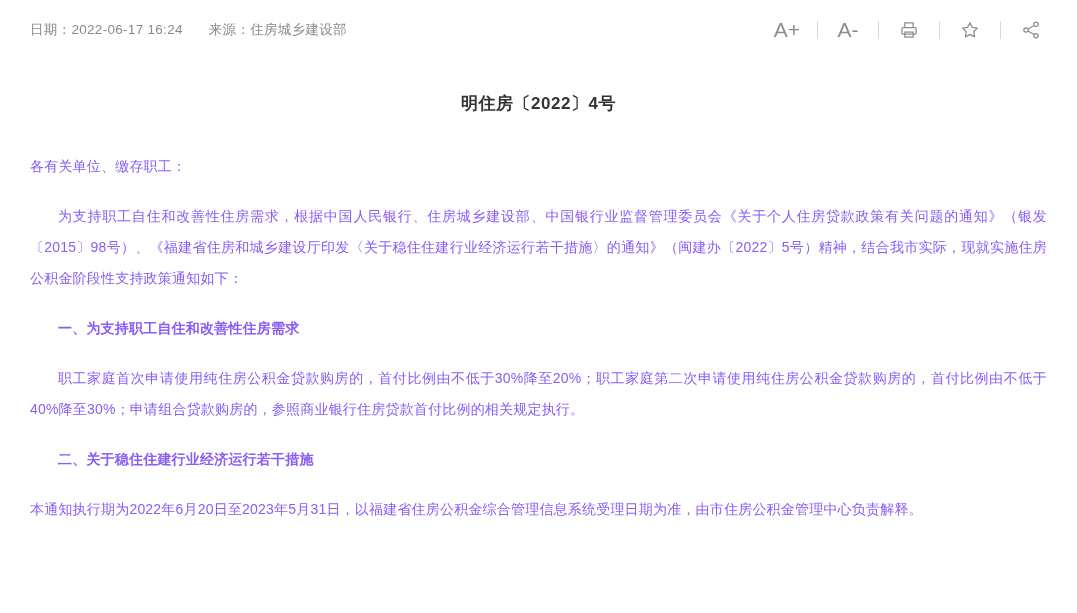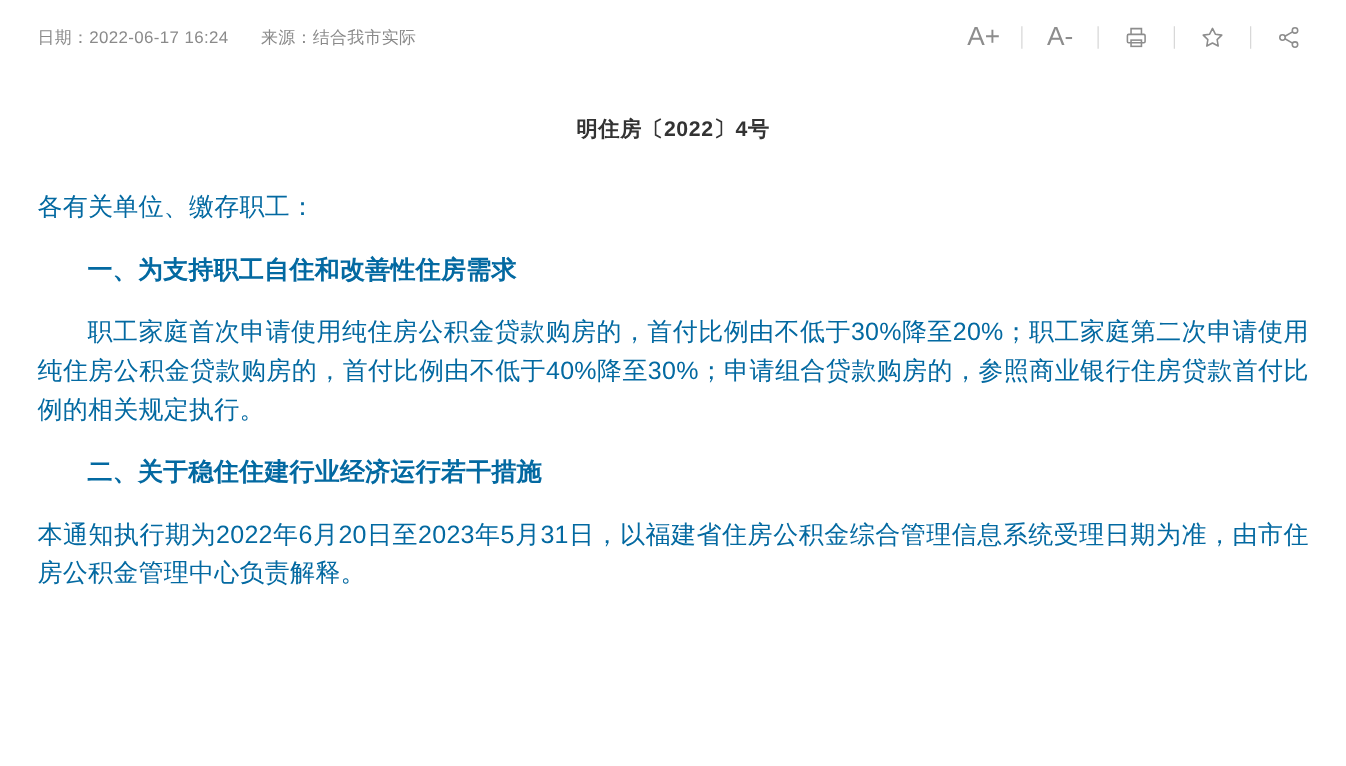--- a/index.html
+++ b/index.html
@@ -84,23 +84,23 @@
     text-align: center;
     font-size: 17px;
     color: #333333;
     font-weight: 700;
     margin: 32px 0 36px 0;
     letter-spacing: 0.5px;
   }
 
   .doc p {
     margin: 0 0 19px 0;
-    font-size: 20px;
+    font-size: 14px;
     line-height: 31px;
-    color: #0369a1;
+    color: #8b5cf6;
     text-align: justify;
     letter-spacing: 0.2px;
   }
 
   .indent {
     text-indent: 2em;
   }
 
   .section-head {
     text-indent: 2em;
@@ -108,21 +108,21 @@
   }
 </style>
 </head>
 <body>
 
 <div class="page">
 
   <div class="meta-bar">
     <div class="meta-left">
       <span>日期：2022-06-17 16:24</span>
-      <span>来源：结合我市实际</span>
+      <span>来源：住房城乡建设部</span>
     </div>
 
     <div class="meta-right">
       <div class="tool text-tool">A+</div>
       <div class="divider"></div>
       <div class="tool text-tool">A-</div>
       <div class="divider"></div>
       <div class="tool">
         <svg class="icon-svg" width="20" height="20" viewBox="0 0 24 24" fill="none" stroke="#8d8d8d" stroke-width="1.5">
           <path d="M7 9V3.5h10V9"></path>
@@ -147,20 +147,21 @@
       </div>
     </div>
   </div>
 
   <div class="doc">
 
     <div class="doc-title">明住房〔2022〕4号</div>
 
     <p>各有关单位、缴存职工：</p>
 
+    <p class="indent">为支持职工自住和改善性住房需求，根据中国人民银行、住房城乡建设部、中国银行业监督管理委员会《关于个人住房贷款政策有关问题的通知》（银发〔2015〕98号）、《福建省住房和城乡建设厅印发〈关于稳住住建行业经济运行若干措施〉的通知》（闽建办〔2022〕5号）精神，结合我市实际，现就实施住房公积金阶段性支持政策通知如下：</p>
 
     <p class="section-head">一、为支持职工自住和改善性住房需求</p>
     <p class="indent">职工家庭首次申请使用纯住房公积金贷款购房的，首付比例由不低于30%降至20%；职工家庭第二次申请使用纯住房公积金贷款购房的，首付比例由不低于40%降至30%；申请组合贷款购房的，参照商业银行住房贷款首付比例的相关规定执行。</p>
 
     <p class="section-head">二、关于稳住住建行业经济运行若干措施</p>
 
     <p>本通知执行期为2022年6月20日至2023年5月31日，以福建省住房公积金综合管理信息系统受理日期为准，由市住房公积金管理中心负责解释。</p>
 
   </div>
 

